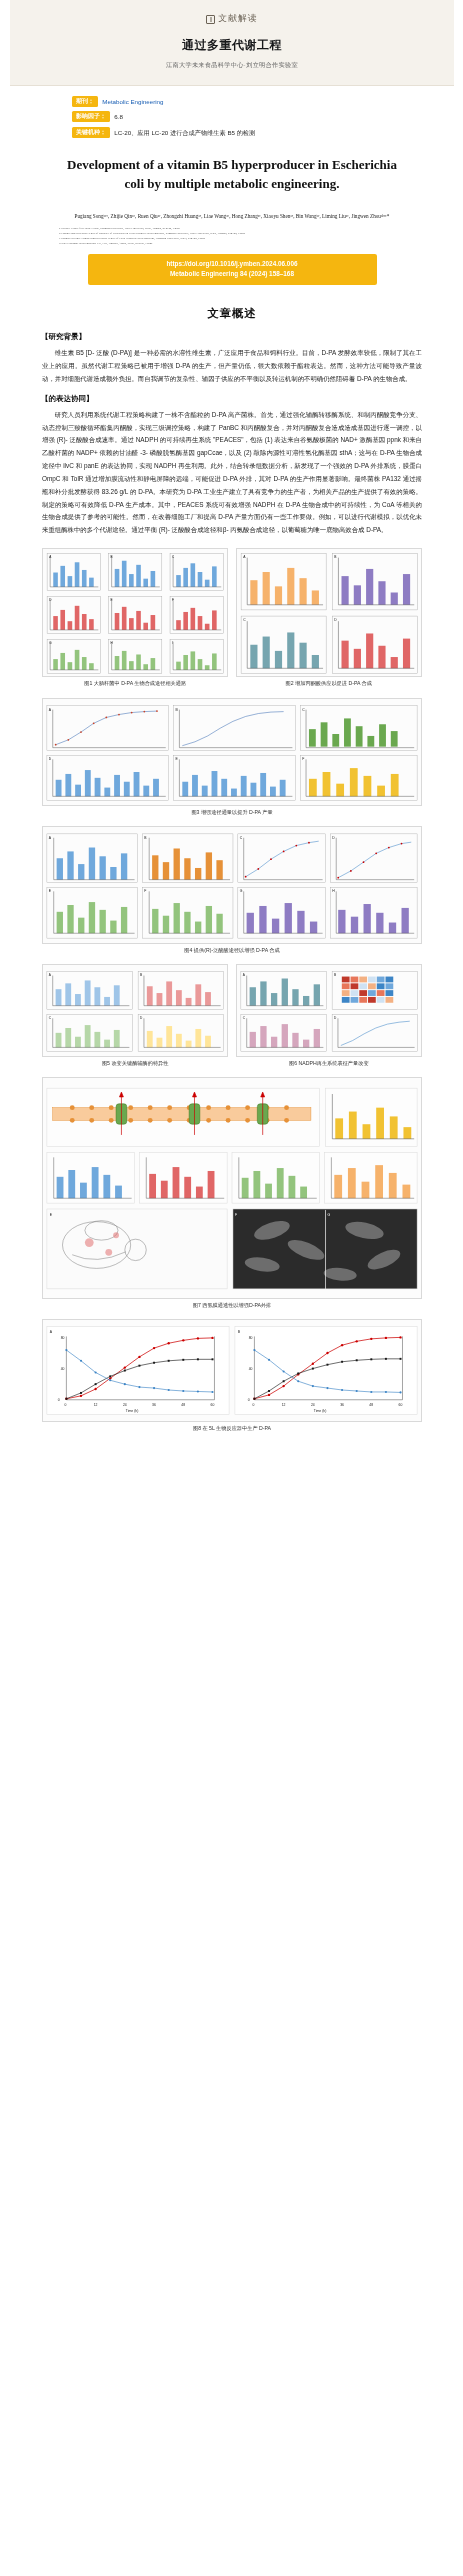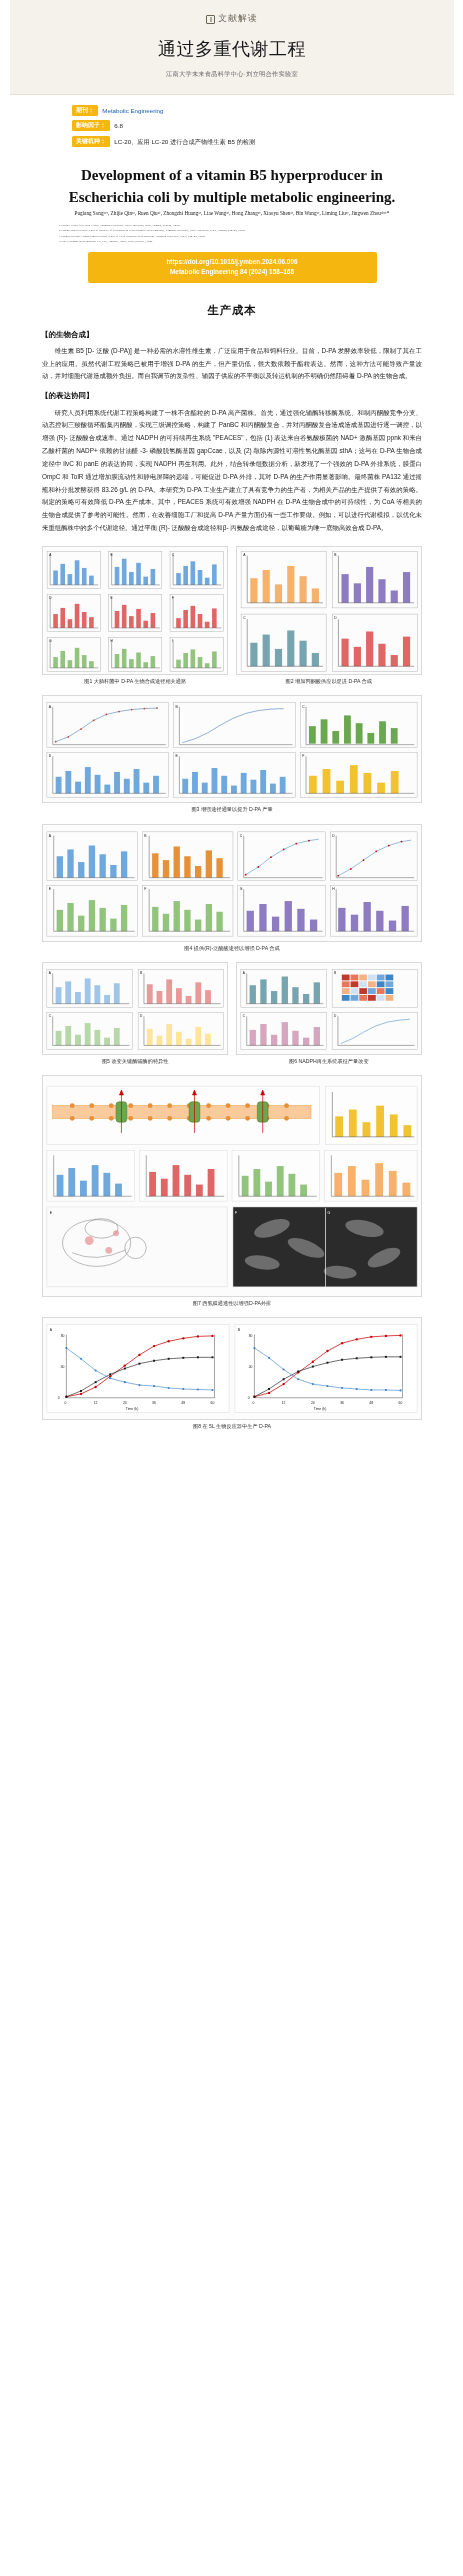--- a/index.html
+++ b/index.html
@@ -38,22 +38,22 @@
     border: 1px solid #6b6255;
     border-radius: 1px;
     position: relative;
   }
   .brand .bk:after{
     content:"";
     position:absolute; left:50%; top:1px; bottom:1px;
     width:1px; background:#6b6255; transform:translateX(-0.5px);
   }
   .title-cn {
-    font-size: 18px;
-    font-weight: normal;
+    font-size: 12px;
+    font-weight: bold;
     line-height: 1.5;
     color: #17181a;
     margin: 2.1px 0 7.2px 0;
     letter-spacing: 0.5px;
   }
   .affil {
     font-size: 6.2px;
     color: #5d5d5d;
     letter-spacing: 0.3px;
   }
@@ -82,25 +82,25 @@
   .meta-value { color: #2b2b2b; }
   .meta-value.link { color: #1a5fb4; }
   .meta-value.kw { color: #2b2b2b; }
   
   .en-block {
     padding: 9.3px 46px 3.1px 46px;
     text-align: center;
   }
   .en-title {
     font-family: "Liberation Serif", serif;
-    font-size: 15px;
+    font-size: 13px;
     font-weight: bold;
     line-height: 1.45;
     color: #111;
-    margin-bottom: 1px;
+    margin-bottom: 18px;
   }
   .en-authors {
     font-family: "Liberation Serif", serif;
     font-size: 5.2px;
     line-height: 1.7;
     color: #222;
     margin-bottom: 5.2px;
   }
   .en-affils {
     font-family: "Liberation Serif", serif;
@@ -211,23 +211,23 @@
       <div>b Engineering Research Center of Ministry of Education on Food Synthetic Biotechnology, Jiangnan University, 1800 Lihu Road, Wuxi, Jiangsu, 214122, China</div>
       <div>c Jiangsu Province Engineering Research Center of Food Synthetic Biotechnology, Jiangnan University, Wuxi, 214122, China</div>
       <div>d Wuxi Zhongde Biotechnology Co., Ltd., Jinzhou, Anhui, Wuxi, 214100, China</div>
     </div>
     <div class="doi-box">
       <div>https://doi.org/10.1016/j.ymben.2024.06.006</div>
       <div>Metabolic Engineering 84 (2024) 158–168</div>
     </div>
   </div>
 
-  <div class="sec-title">生产成本</div>
-
-  <div class="sub-head">【的生物合成】</div>
+  <div class="sec-title">文章概述</div>
+
+  <div class="sub-head">【研究背景】</div>
   <div class="para">维生素 B5 [D- 泛酸 (D-PA)] 是一种必需的水溶性维生素，广泛应用于食品和饲料行业。目前，D-PA 发酵效率较低，限制了其在工业上的应用。虽然代谢工程策略已被用于增强 D-PA 的生产，但产量仍低，很大数依赖于酯粒表达。然而，这种方法可能导致产量波动，并对细胞代谢造成额外负担。而自我调节的复杂性、辅因子供应的不平衡以及转运机制的不明确仍然阻碍着 D-PA 的生物合成。</div>
 
   <div class="sub-head">【的表达协同】</div>
   <div class="para">研究人员利用系统代谢工程策略构建了一株不含酯粒的 D-PA 高产菌株。首先，通过强化辅酶转移酶系统、和制丙酮酸竞争分支、动态控制三羧酸循环酯集丙酮酸，实现三级调控策略，构建了 PanBC 和丙酮酸复合，并对丙酮酸复合造成造成基因进行逐一调控，以增强 (R)- 泛酸酸合成速率。通过 NADPH 的可持续再生系统 "PEACES"，包括 (1) 表达来自谷氨酸极菌的 NAD+ 激酶基因 ppnk 和来自乙酸杆菌的 NADP+ 依赖的甘油醛 -3- 磷酸脱氢酶基因 gapCcae，以及 (2) 敲除内源性可溶性氢化酶基因 sthA；这与在 D-PA 生物合成途径中 ilvC 和 panE 的表达协同，实现 NADPH 再生利用。此外，结合转录组数据分析，新发现了一个强效的 D-PA 外排系统，膜蛋白 OmpC 和 TolR 通过增加膜流动性和静电屏障的远端，可能促进 D-PA 外排，其对 D-PA 的生产作用显著影响。最终菌株 PA132 通过摇瓶和补分批发酵获得 83.26 g/L 的 D-PA。本研究为 D-PA 工业生产建立了具有竞争力的生产者，为相关产品的生产提供了有效的策略。制定的策略可有效降低 D-PA 生产成本。其中，PEACES 系统可有效增强 NADPH 在 D-PA 生物合成中的可持续性，为 CoA 等相关的生物合成提供了参考的可能性。然而，在改善细胞工厂和提高 D-PA 产量方面仍有一些工作要做。例如，可以进行代谢模拟，以优化未来重组酶株中的多个代谢途径。通过平衡 (R)- 泛酸酸合成途径和β- 丙氨酸合成途径，以葡萄糖为唯一底物高效合成 D-PA。</div>
 
   <div class="fig-grid">
     <div class="fig-cell">
       <div class="fig-box" style="height:129px">
         <svg width="100%" height="129" viewBox="0 0 360 250">
           <g stroke="#999" stroke-width="0.7" fill="none">

